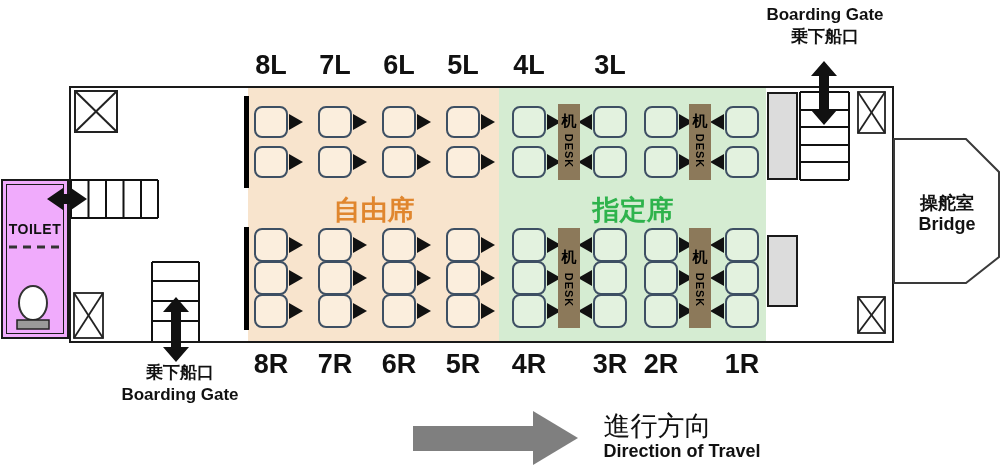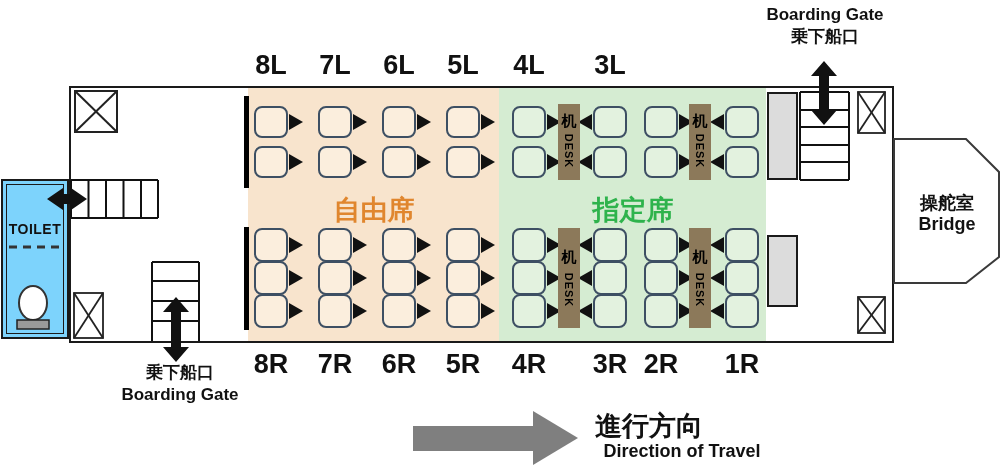--- a/index.html
+++ b/index.html
@@ -7,21 +7,21 @@
           font-family:"Liberation Sans", sans-serif;color:#111;}
   .hull{position:absolute;left:69px;top:86px;width:825px;height:257px;
         border:2px solid #1a1a1a;box-sizing:border-box;background:#fff;z-index:1;}
   .zone{position:absolute;top:88px;height:253px;z-index:2;}
   .zone-free{left:248px;width:251px;background:var(--free-bg);}
   .zone-res{left:499px;width:267px;background:var(--res-bg);}
   .wallbar{position:absolute;left:244px;width:5px;background:#000;z-index:4;}
   .platform{position:absolute;left:767px;width:31px;background:var(--platform);
             border:2px solid #1a1a1a;box-sizing:border-box;z-index:3;}
   .toilet-room{position:absolute;left:1px;top:179px;width:68px;height:160px;
-               border:2px solid #1a1a1a;box-sizing:border-box;background:#7dd3fc;z-index:2;}
+               border:2px solid #1a1a1a;box-sizing:border-box;background:#f0abfc;z-index:2;}
   .toilet-inner{position:absolute;left:3px;top:3px;right:3px;bottom:3px;
                 border:1.5px solid #1a1a1a;}
   .toilet-label{position:absolute;left:0;top:40px;width:100%;text-align:center;
                 font-size:14px;font-weight:bold;letter-spacing:0.5px;}
   #cabin{position:absolute;left:0;top:0;width:1000px;height:470px;z-index:3;}
   .seat{position:absolute;box-sizing:border-box;border:2px solid var(--seat-border);border-radius:8px;}
   .seat.free{background:var(--free-seat);}
   .seat.reserved{background:var(--res-seat);}
   .tri{position:absolute;width:0;height:0;border-top:8px solid transparent;border-bottom:8px solid transparent;}
   .tri-r{border-left:14px solid #111;}
@@ -33,22 +33,22 @@
   .desk .desk-en{position:absolute;left:50%;white-space:nowrap;font-size:11px;font-weight:bold;
                  letter-spacing:1px;color:#000;transform:translate(-50%,-50%) rotate(90deg);}
   .zone-label{position:absolute;top:192px;width:160px;text-align:center;
               font-size:27px;font-weight:bold;z-index:4;}
   .free-label{left:294px;color:var(--free-accent);}
   .res-label{left:553px;color:var(--res-accent);}
   .gate-text{position:absolute;width:170px;text-align:center;font-size:17px;
              font-weight:bold;line-height:22px;z-index:6;}
   .bridge-text{position:absolute;left:899px;top:193px;width:96px;text-align:center;
                font-size:18px;font-weight:bold;line-height:21px;z-index:6;}
-  .dir-jp{position:absolute;left:595px;top:408px;width:125px;
-          font-size:27px;font-weight:bold;z-index:6;}
+  .dir-jp{position:absolute;left:595px;top:408px;width:125px;text-align:center;
+          font-size:27px;font-weight:normal;z-index:6;}
   .dir-en{position:absolute;left:593px;top:441px;width:178px;text-align:center;
           font-size:18px;font-weight:bold;z-index:6;}
   .dir-arrow-shaft{position:absolute;left:413px;top:426px;width:120px;height:25px;
                    background:var(--travel-arrow);z-index:2;}
   .dir-arrow-head{position:absolute;left:533px;top:411px;width:0;height:0;
                   border-top:27px solid transparent;border-bottom:27px solid transparent;
                   border-left:45px solid var(--travel-arrow);z-index:2;}
   .overlay{position:absolute;left:0;top:0;z-index:5;pointer-events:none;}
 </style>
 </head>

